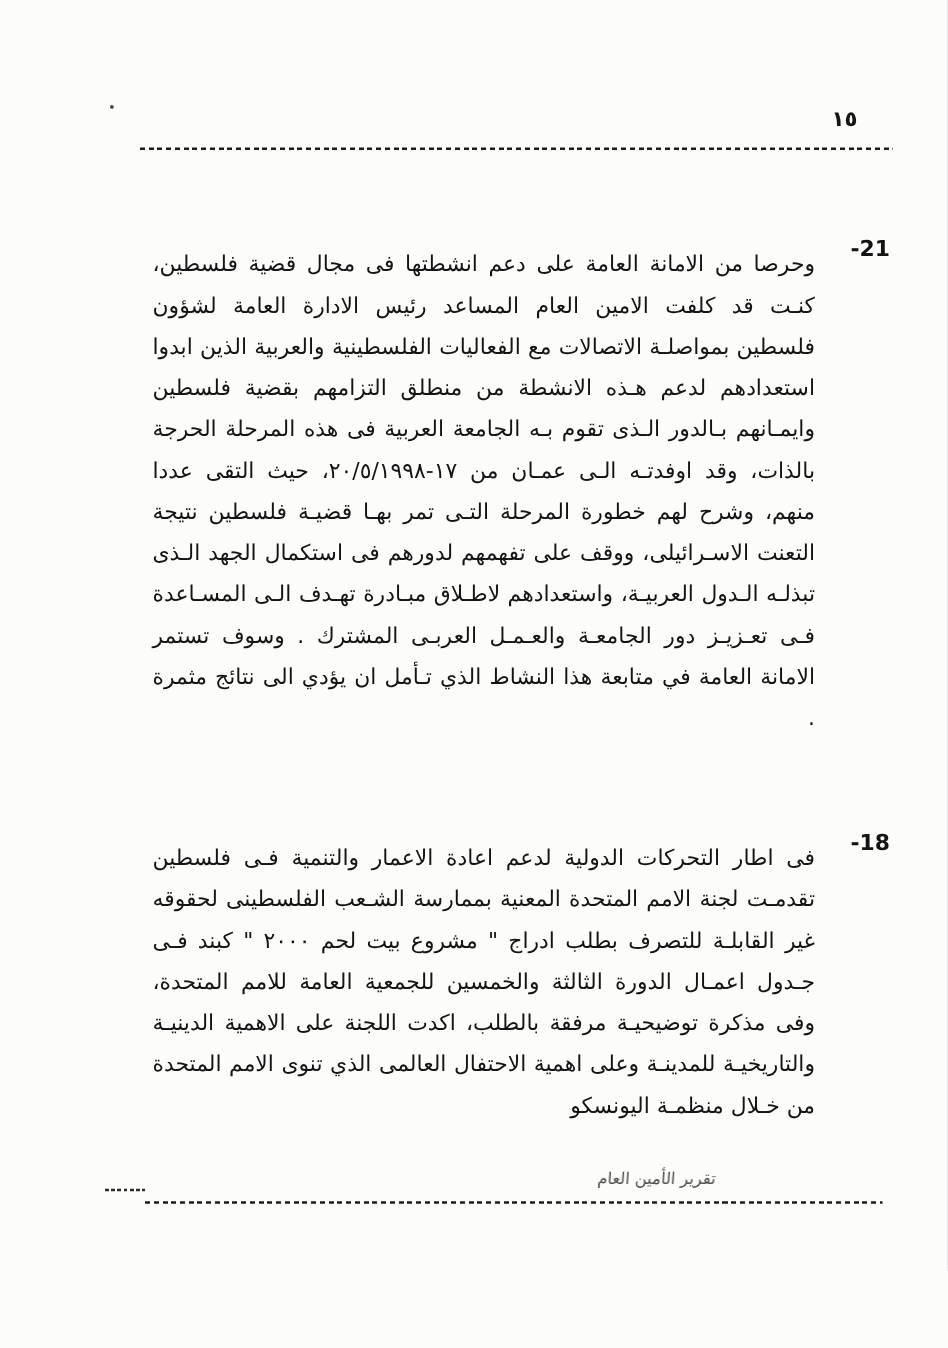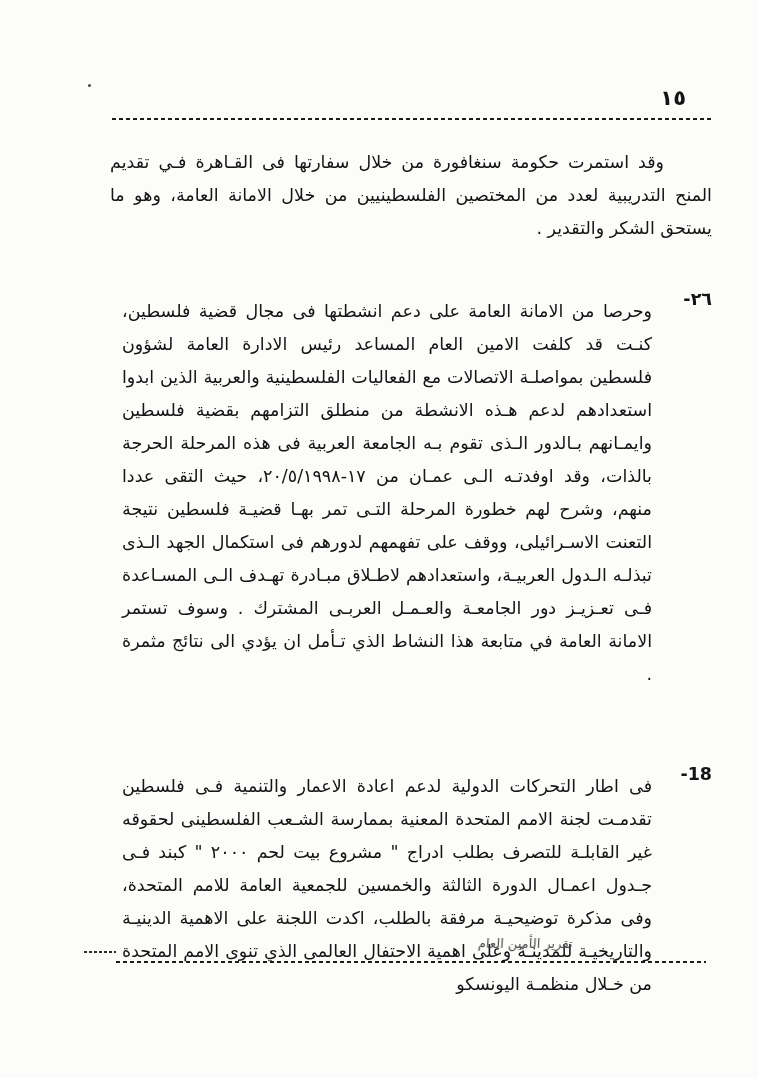--- a/index.html
+++ b/index.html
@@ -15,21 +15,21 @@
     background: #fcfcfa;
     font-family: "DejaVu Sans", sans-serif;
     color: #141414;
     direction: rtl;
     overflow: hidden;
   }
   .page-number {
     position: absolute;
     top: 86px;
     right: 72px;
-    font-size: 21px;
+    font-size: 17px;
     font-weight: bold;
     letter-spacing: 1px;
   }
   .rule {
     position: absolute;
     height: 2px;
     background: repeating-linear-gradient(90deg, #1c1c1c 0 4px, transparent 4px 7px);
   }
   .top-rule {
     top: 118px;
@@ -105,24 +105,23 @@
 <div class="page">
 
   <span class="stray-dot"></span>
 
   <div class="page-number">١٥</div>
 
   <div class="rule top-rule"></div>
 
   <div class="content">
 
-    <p class="intro">وقد استمرت حكومة سنغافورة من خلال سفارتها فى القـاهرة فـي تقديم المنح التدريبية لعدد من المختصين الفلسطينيين من خلال الامانة العامة، وهو ما يستحق الشكر والتقدير .</p>
 
     <div class="item item-26">
-      <div class="marker">٢٦-</div>
+      <div class="marker">21-</div>
       <p class="body">وحرصا من الامانة العامة على دعم انشطتها فى مجال قضية فلسطين، كنـت قد كلفت الامين العام المساعد رئيس الادارة العامة لشؤون فلسطين بمواصلـة الاتصالات مع الفعاليات الفلسطينية والعربية الذين ابدوا استعدادهم لدعم هـذه الانشطة من منطلق التزامهم بقضية فلسطين وايمـانهم بـالدور الـذى تقوم بـه الجامعة العربية فى هذه المرحلة الحرجة بالذات، وقد اوفدتـه الـى عمـان من ١٧-٢٠/٥/١٩٩٨، حيث التقى عددا منهم، وشرح لهم خطورة المرحلة التـى تمر بهـا قضيـة فلسطين نتيجة التعنت الاسـرائيلى، ووقف على تفهمهم لدورهم فى استكمال الجهد الـذى تبذلـه الـدول العربيـة، واستعدادهم لاطـلاق مبـادرة تهـدف الـى المسـاعدة فـى تعـزيـز دور الجامعـة والعـمـل العربـى المشترك . وسوف تستمر الامانة العامة في متابعة هذا النشاط الذي تـأمل ان يؤدي الى نتائج مثمرة .</p>
     </div>
 
     <div class="item item-27">
       <div class="marker">18-</div>
       <p class="body">فى اطار التحركات الدولية لدعم اعادة الاعمار والتنمية فـى فلسطين تقدمـت لجنة الامم المتحدة المعنية بممارسة الشـعب الفلسطينى لحقوقه غير القابلـة للتصرف بطلب ادراج " مشروع بيت لحم ٢٠٠٠ " كبند فـى جـدول اعمـال الدورة الثالثة والخمسين للجمعية العامة للامم المتحدة، وفى مذكرة توضيحيـة مرفقة بالطلب، اكدت اللجنة على الاهمية الدينيـة والتاريخيـة للمدينـة وعلى اهمية الاحتفال العالمى الذي تنوى الامم المتحدة من خـلال منظمـة اليونسكو</p>
     </div>
 
   </div>
 

